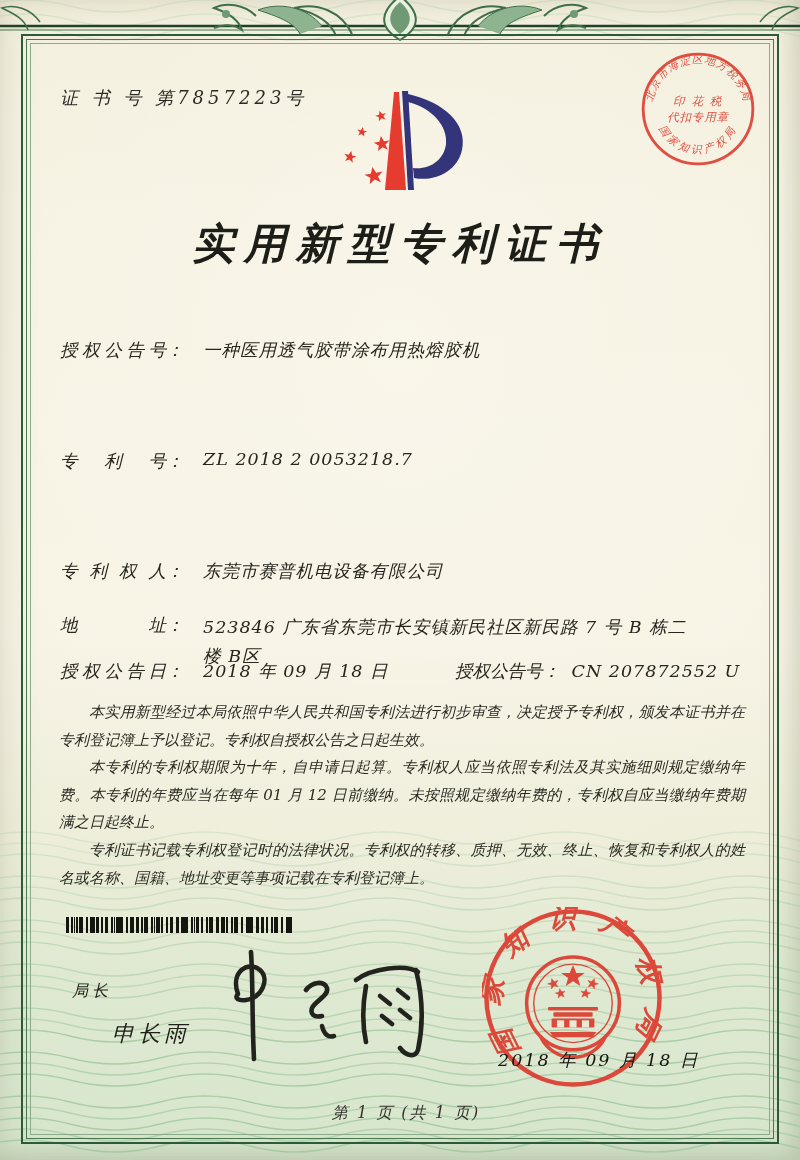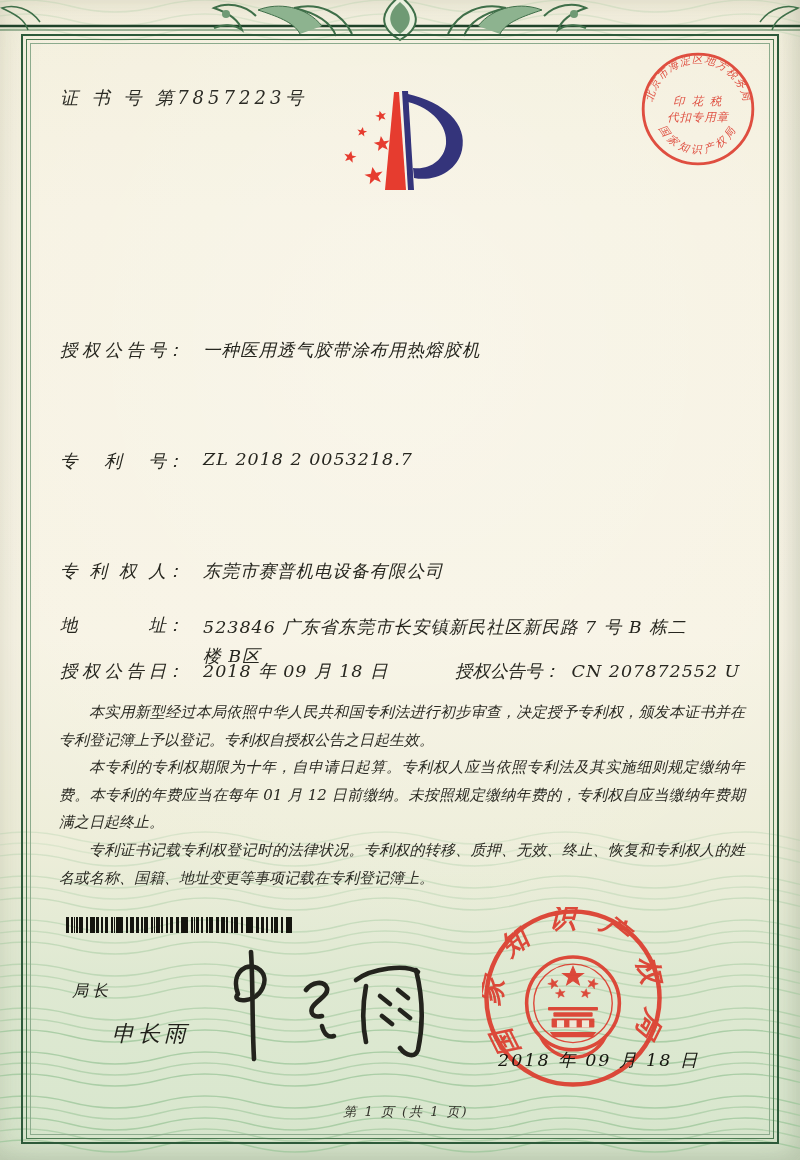--- a/index.html
+++ b/index.html
@@ -61,21 +61,21 @@
   .director-label { left:72px; top:981px; font-size:16px; letter-spacing:4px;
     font-family:"DejaVu Sans","Liberation Sans",sans-serif; color:#20201a; }
   .director-name  { left:72px; top:1019px; font-size:22px; letter-spacing:4px;
     font-family:"DejaVu Sans","Liberation Sans",sans-serif; color:#20201a;margin-left:40px; }
 
   .signature-box { left:210px; top:938px; width:220px; height:125px; }
 
   .seal-box { left:482px; top:907px; width:182px; height:182px; }
   .seal-date { left:498px; top:1048px; font-size:17.5px; letter-spacing:2px; color:#15150f; z-index:5; }
 
-  .footer { left:0; top:1103px; width:800px; text-align:center; font-size:13px;
+  .footer { left:0; top:1103px; width:800px; text-align:center; font-size:16px;
     letter-spacing:2px; color:#33332b;padding-left:12px; }
 
   svg text { font-family:"DejaVu Serif","Liberation Serif",serif; }
 </style>
 </head>
 <body>
 
 <div class="sheet">
 
   <svg class="waves-bottom" viewBox="0 0 800 330" aria-hidden="true">
@@ -169,20 +169,21 @@
         <textPath href="#tsTop" startOffset="50%" text-anchor="middle">北京市海淀区地方税务局</textPath>
       </text>
       <text font-size="13.5" fill="#dc382a" letter-spacing="4">
         <textPath href="#tsBot" startOffset="50%" text-anchor="middle">国家知识产权局</textPath>
       </text>
       <text x="73" y="68" font-size="14.5" fill="#dc382a" text-anchor="middle" letter-spacing="2">印 花 税</text>
       <text x="73" y="88" font-size="14.5" fill="#dc382a" text-anchor="middle" letter-spacing="1">代扣专用章</text>
     </g>
   </svg>
 
+  <div class="abs title">实用新型专利证书</div>
 
   <div class="abs field-row" style="top:338px">
     <span class="flabel">授权公告号</span><span class="fcolon">：</span>
     <span class="fvalue">一种医用透气胶带涂布用热熔胶机</span>
   </div>
   <div class="abs field-row" style="top:449px">
     <span class="flabel">专利号</span><span class="fcolon">：</span>
     <span class="fvalue">ZL 2018 2 0053218.7</span>
   </div>
   <div class="abs field-row" style="top:559px">

